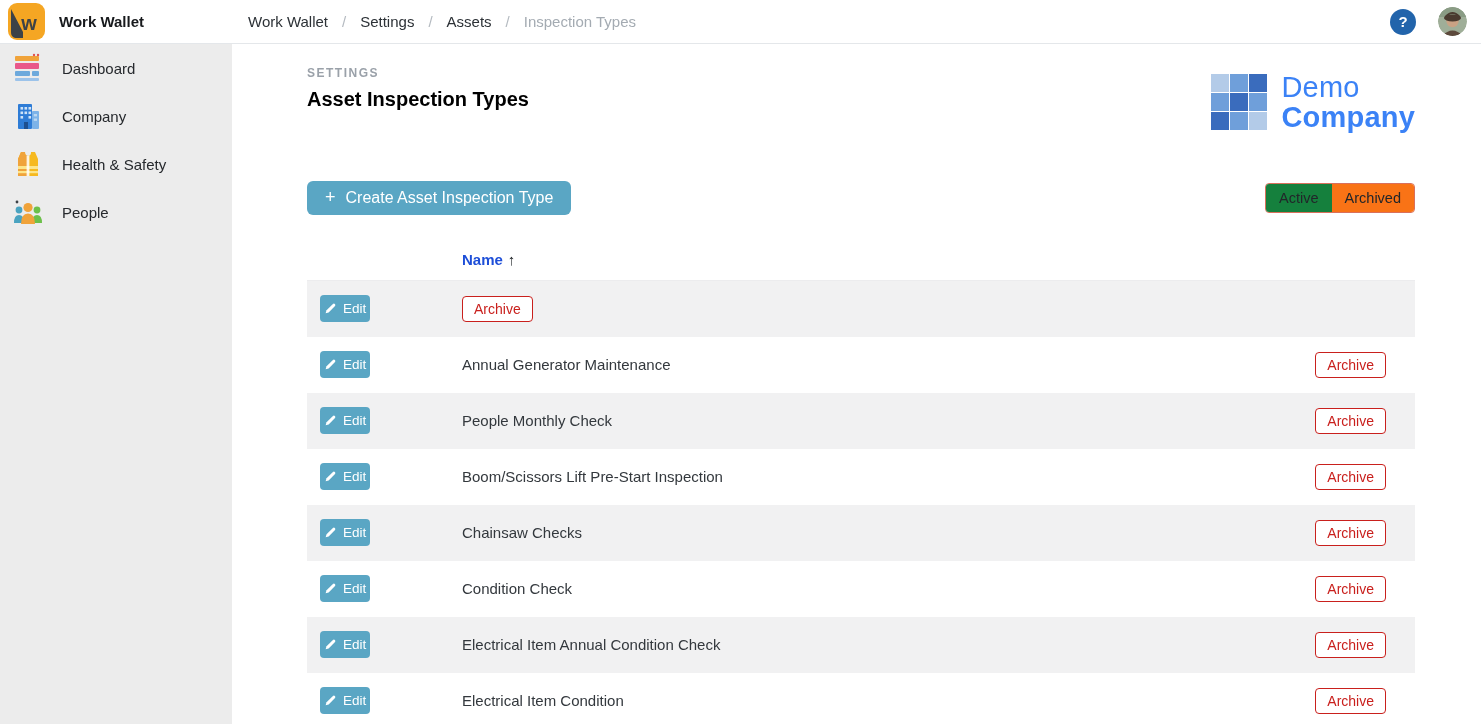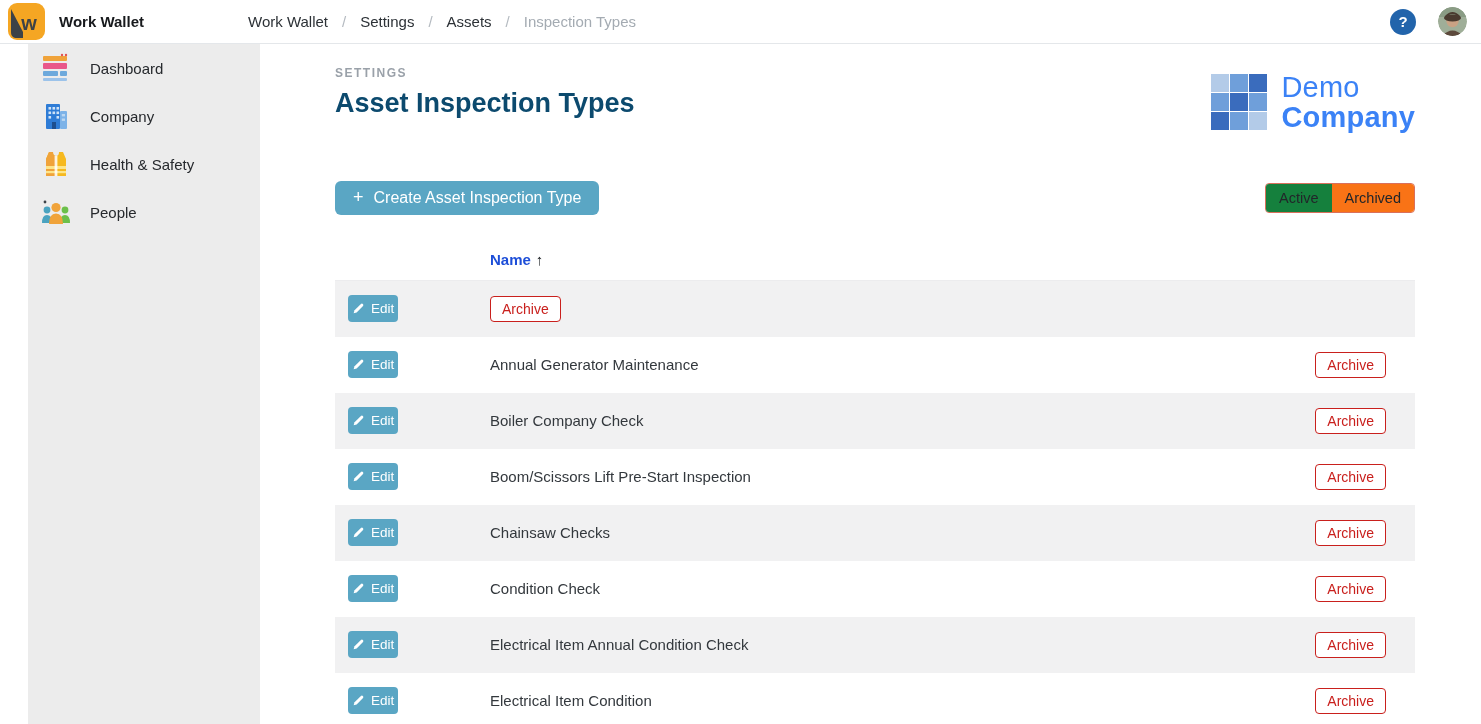--- a/index.html
+++ b/index.html
@@ -15,32 +15,32 @@
   .breadcrumb { display:flex; align-items:center; gap:14px; padding-left:16px; font-size:15px; }
   .crumb { color:#2c3136; text-decoration:none; cursor:pointer; }
   .crumb-sep { color:#b4bac0; }
   .crumb.current { color:#a4abb2; cursor:default; }
   .topbar-right { margin-left:auto; display:flex; align-items:center; gap:22px; padding-right:14px; }
   .help-btn { width:26px; height:26px; border-radius:50%; background:#2264ab; color:#fff;
     font-size:15px; font-weight:700; display:flex; align-items:center; justify-content:center; cursor:pointer; border:none; }
   .avatar { width:29px; height:29px; border-radius:50%; overflow:hidden; cursor:pointer; display:block; }
 
   
-  .shell { display:flex; height:680px;margin-left:28px; }
+  .shell { display:flex; height:680px; }
   .sidebar { flex:0 0 232px; background:#ececec; padding-top:0; }
   .side-item { height:48px; display:flex; align-items:center; gap:18px; padding-left:12px; cursor:pointer; }
   .side-icon { width:32px; height:32px; display:flex; align-items:center; justify-content:center; }
   .side-label { font-size:15px; color:#26292d; }
 
   .main { flex:1; background:#fff; padding:22px 66px 0 75px; }
 
   
   .page-head { display:flex; justify-content:space-between; align-items:flex-start; }
   .eyebrow { font-size:12px; font-weight:700; letter-spacing:1.5px; color:#9aa1a9; }
-  .page-title { font-size:27px; font-weight:700; color:#0c4a6e; margin-top:8px; }
+  .page-title { font-size:20px; font-weight:700; color:#000000; margin-top:8px; }
   .company-logo { display:flex; align-items:center; gap:14px; margin-top:6px; }
   .logo-grid { display:grid; grid-template-columns:repeat(3,18px); grid-template-rows:repeat(3,18px); gap:1px; }
   .logo-grid span { display:block; }
   .cl-light { background:#b3cbe8; } .cl-mid { background:#6f9fda; } .cl-dark { background:#3a6cbd; }
   .logo-text { line-height:1.05; font-size:29px; color:#3b82f6; letter-spacing:0.2px; }
   .logo-text .l1 { font-weight:400; }
   .logo-text .l2 { font-weight:700; }
 
   
   .toolbar { margin-top:48px; display:flex; justify-content:space-between; align-items:center; }
@@ -254,21 +254,21 @@
 
   <div class="table-row">
     <div class="cell-edit">
       <button class="edit-btn">
         <svg width="12" height="12" viewBox="0 0 16 16">
           <path d="M11.9 1.3 a2 2 0 0 1 2.8 2.8 L6.2 12.6 L2.2 13.8 L3.4 9.8 Z" fill="#fff"></path>
         </svg>
         <span>Edit</span>
       </button>
     </div>
-    <div class="cell-name">Boiler Company Check</div>
+    <div class="cell-name">People Monthly Check</div>
     <div class="cell-actions">
       <button class="archive-btn">Archive</button>
     </div>
   </div>
 
   <div class="table-row">
     <div class="cell-edit">
       <button class="edit-btn">
         <svg width="12" height="12" viewBox="0 0 16 16">
           <path d="M11.9 1.3 a2 2 0 0 1 2.8 2.8 L6.2 12.6 L2.2 13.8 L3.4 9.8 Z" fill="#fff"></path>

